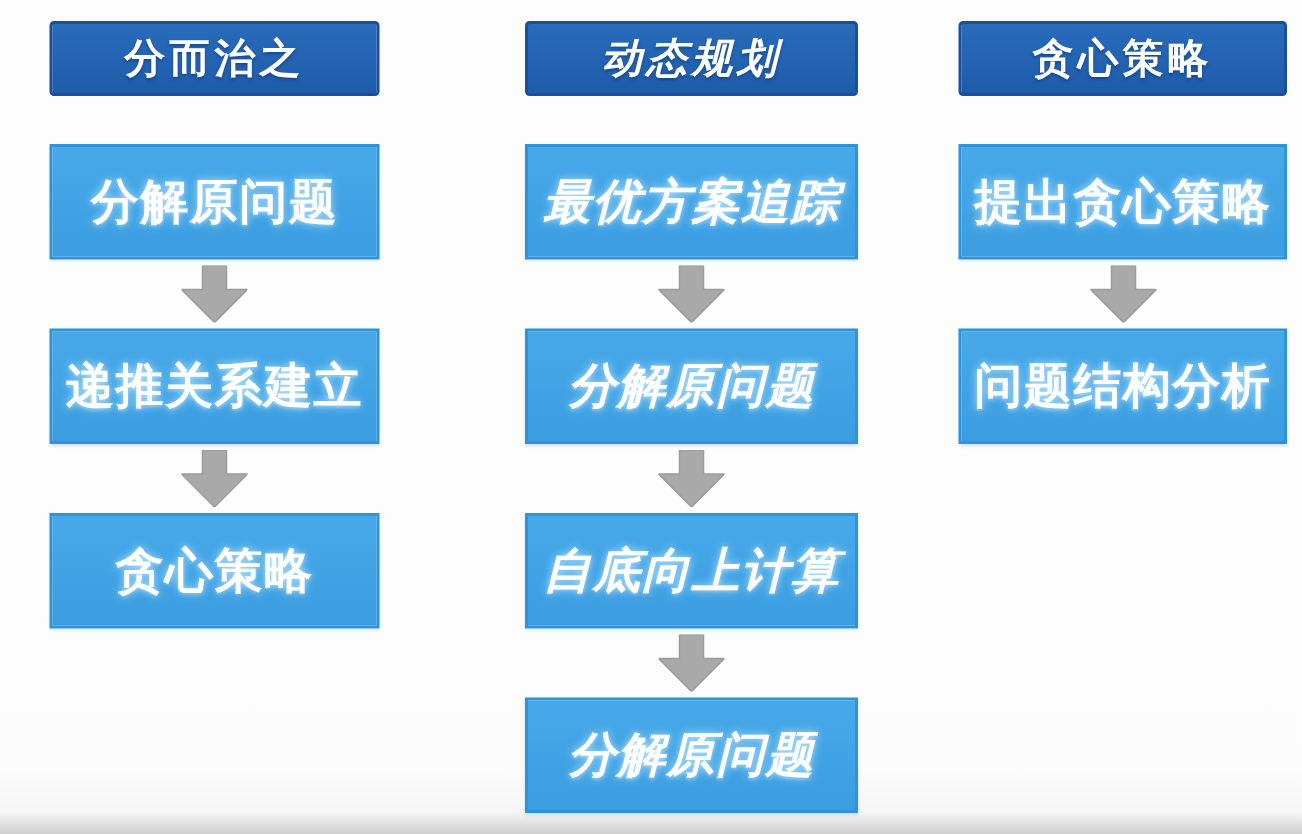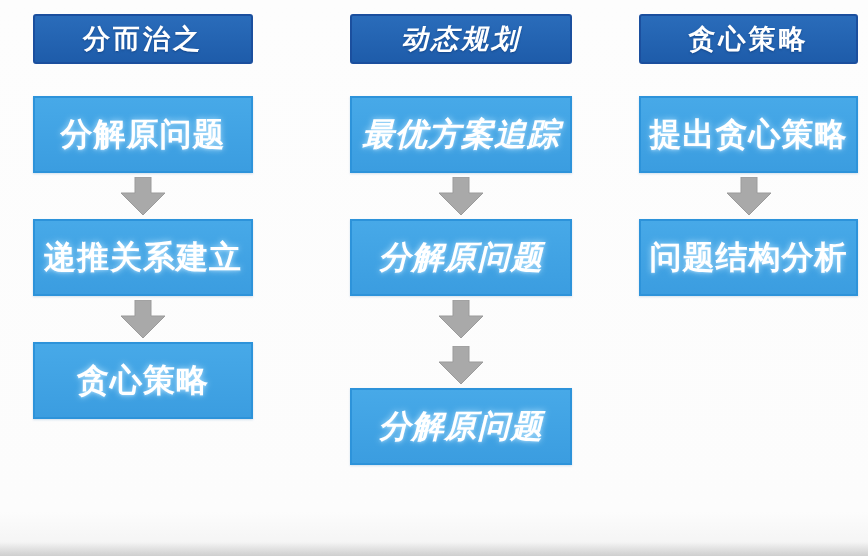--- a/index.html
+++ b/index.html
@@ -101,20 +101,21 @@
   <section class="column col-1">
     <div class="col-header">动态规划</div>
     <div class="step-box">最优方案追踪</div>
     <svg class="arrow" viewBox="0 0 44 38">
       <path d="M14 0 L30 0 L30 16 L44 16 L22 38 L0 16 L14 16 Z" fill="#a9a9a9" stroke="#9b9b9b" stroke-width="1"></path>
     </svg>
     <div class="step-box">分解原问题</div>
     <svg class="arrow" viewBox="0 0 44 38">
       <path d="M14 0 L30 0 L30 16 L44 16 L22 38 L0 16 L14 16 Z" fill="#a9a9a9" stroke="#9b9b9b" stroke-width="1"></path>
     </svg>
+    <div class="step-box">自底向上计算</div>
     <svg class="arrow" viewBox="0 0 44 38">
       <path d="M14 0 L30 0 L30 16 L44 16 L22 38 L0 16 L14 16 Z" fill="#a9a9a9" stroke="#9b9b9b" stroke-width="1"></path>
     </svg>
     <div class="step-box">分解原问题</div>
   </section>
 
   <section class="column col-2">
     <div class="col-header">贪心策略</div>
     <div class="step-box">提出贪心策略</div>
     <svg class="arrow" viewBox="0 0 44 38">

